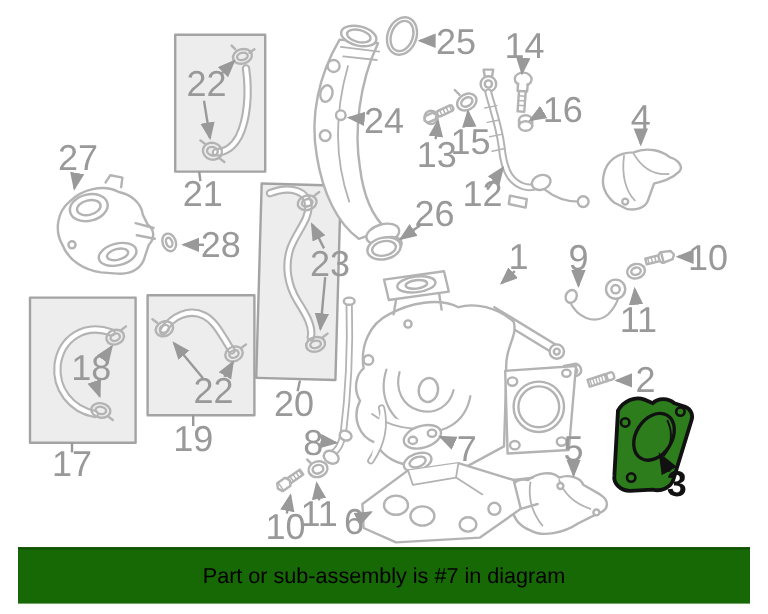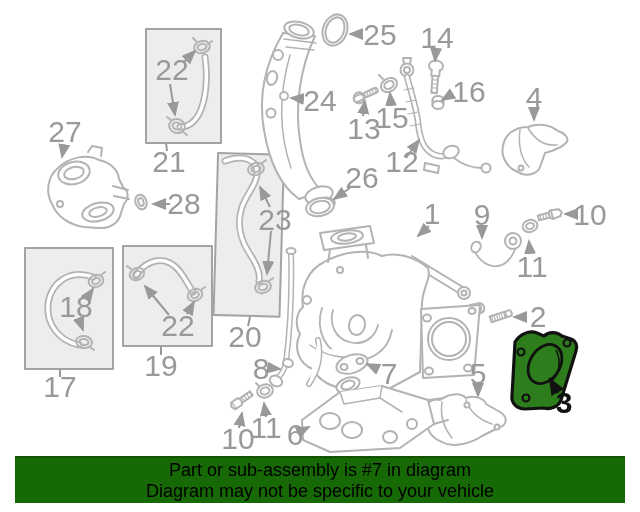--- a/index.html
+++ b/index.html
@@ -363,15 +363,14 @@
     <text class="lbl" x="266" y="438">11</text>
     <text class="lbl" x="295" y="445">6</text>
     <text class="lbl" x="389" y="384">7</text>
     <text class="lbl" x="478" y="384">5</text>
     <text class="lbl hl" x="564" y="413">3</text>
   </g>
 </svg>
 
 <div class="banner">
   <div>Part or sub-assembly is #7 in diagram</div>
-  <div>Diagram may not be specific to your vehicle</div>
 </div>
 </div>
 
 </body></html>

